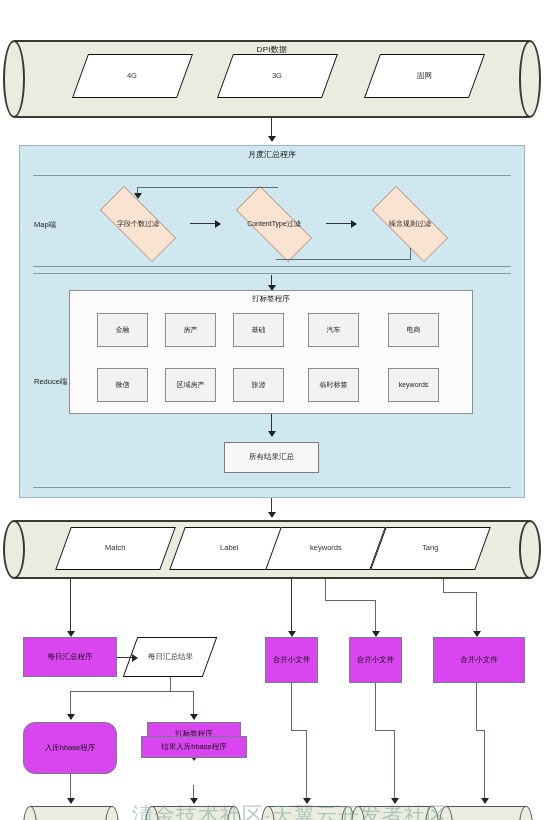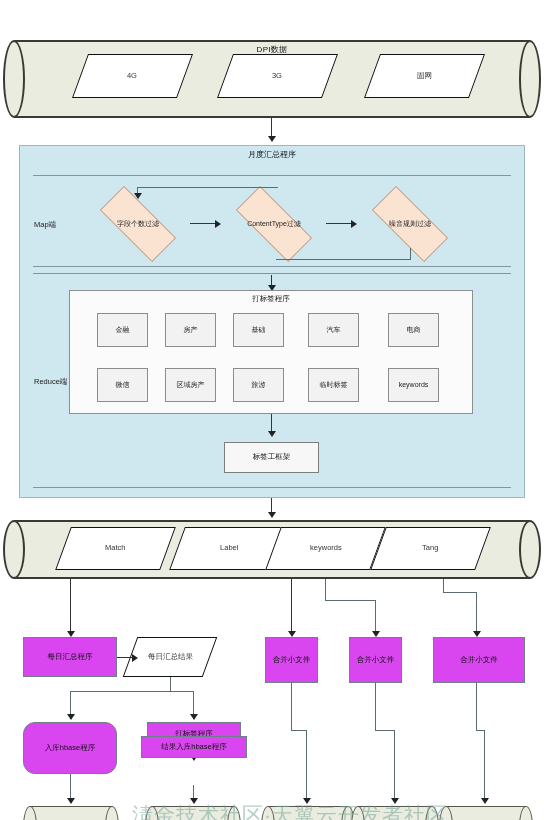--- a/index.html
+++ b/index.html
@@ -222,21 +222,21 @@
   <div class="abs tag-cell ctr" style="left:308px;top:336px;width:51px;height:34px;">
     <span>临时标签</span>
     </div>
   <div class="abs tag-cell ctr" style="left:388px;top:336px;width:51px;height:34px;">
     <span>keywords</span>
     </div>
 
   <div class="abs ln lnv" style="left:271px;top:382px;height:20px;"></div>
   <div class="arrow-d" style="left:268px;top:399px;"></div>
   <div class="abs lbox ctr" style="left:224px;top:410px;width:95px;height:31px;">
-    <span>标签工框架</span>
+    <span>所有结果汇总</span>
   </div>
 
   <div class="abs ln lnv" style="left:271px;top:466px;height:18px;"></div>
   <div class="arrow-d" style="left:268px;top:480px;"></div>
 
   <div class="abs band" style="left:14px;top:488px;width:516px;height:59px;"></div>
   <div class="abs para ctr" style="left:63px;top:495px;width:105px;height:43px;">
     <span>Match</span>
   </div>
   <div class="abs para ctr" style="left:177px;top:495px;width:105px;height:43px;">

